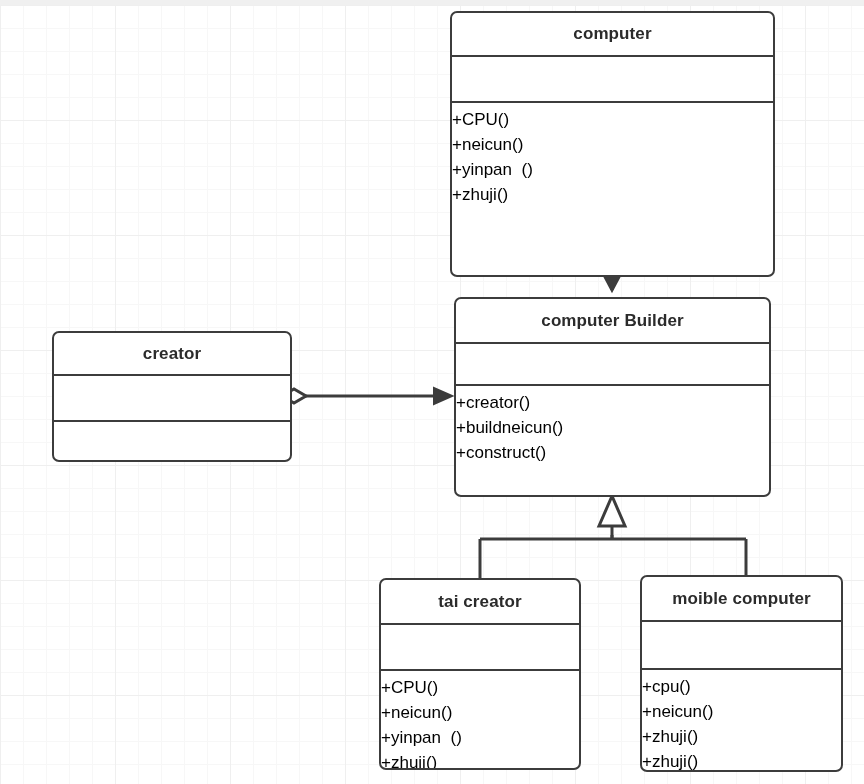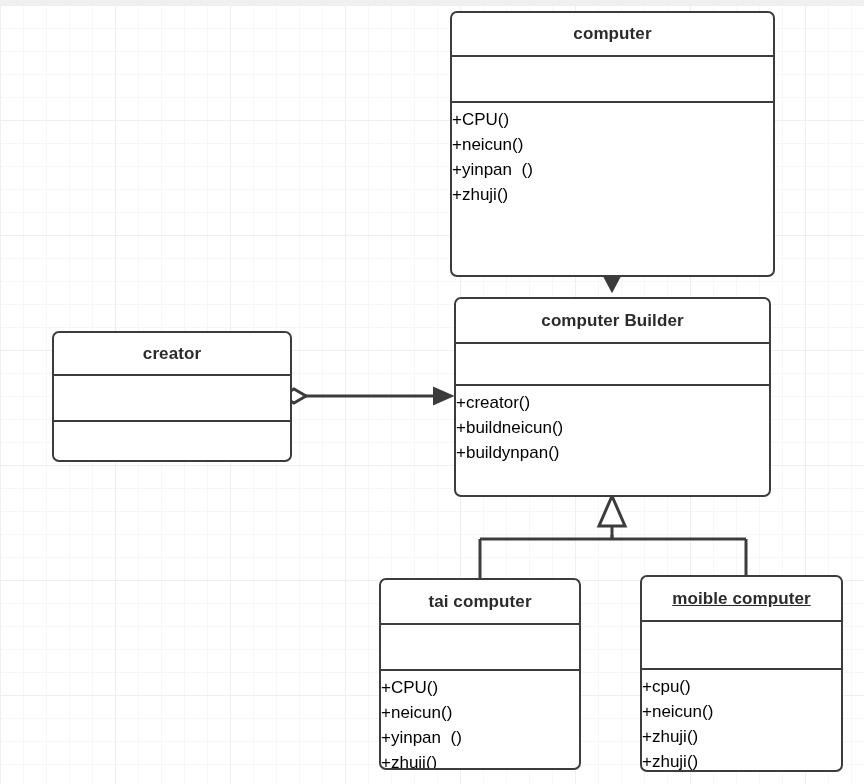--- a/index.html
+++ b/index.html
@@ -129,42 +129,42 @@
       <div class="op">+zhuji()</div>
     </div>
   </div>
 
   <div class="uml-class" style="left:454px; top:297px; width:317px; height:200px;">
     <div class="uml-title" style="height:45px;">computer Builder</div>
     <div class="uml-attrs" style="height:42px;"></div>
     <div class="uml-ops">
       <div class="op">+creator()</div>
       <div class="op">+buildneicun()</div>
-      <div class="op">+buildynpan()</div>
+      <div class="op">+construct()</div>
     </div>
   </div>
 
   <div class="uml-class" style="left:52px; top:331px; width:240px; height:131px;">
     <div class="uml-title" style="height:43px;">creator</div>
     <div class="uml-attrs" style="height:46px;"></div>
   </div>
 
   <div class="uml-class" style="left:379px; top:578px; width:202px; height:192px;">
-    <div class="uml-title" style="height:45px;">tai computer</div>
+    <div class="uml-title" style="height:45px;">tai creator</div>
     <div class="uml-attrs" style="height:46px;"></div>
     <div class="uml-ops">
       <div class="op">+CPU()</div>
       <div class="op">+neicun()</div>
       <div class="op">+yinpan  ()</div>
       <div class="op">+zhuji()</div>
     </div>
   </div>
 
   <div class="uml-class" style="left:640px; top:575px; width:203px; height:197px;">
-    <div class="uml-title" style="height:45px;text-decoration:underline;">moible computer</div>
+    <div class="uml-title" style="height:45px;">moible computer</div>
     <div class="uml-attrs" style="height:48px;"></div>
     <div class="uml-ops">
       <div class="op">+cpu()</div>
       <div class="op">+neicun()</div>
       <div class="op">+zhuji()</div>
       <div class="op">+zhuji()</div>
     </div>
   </div>
 
 </div>

